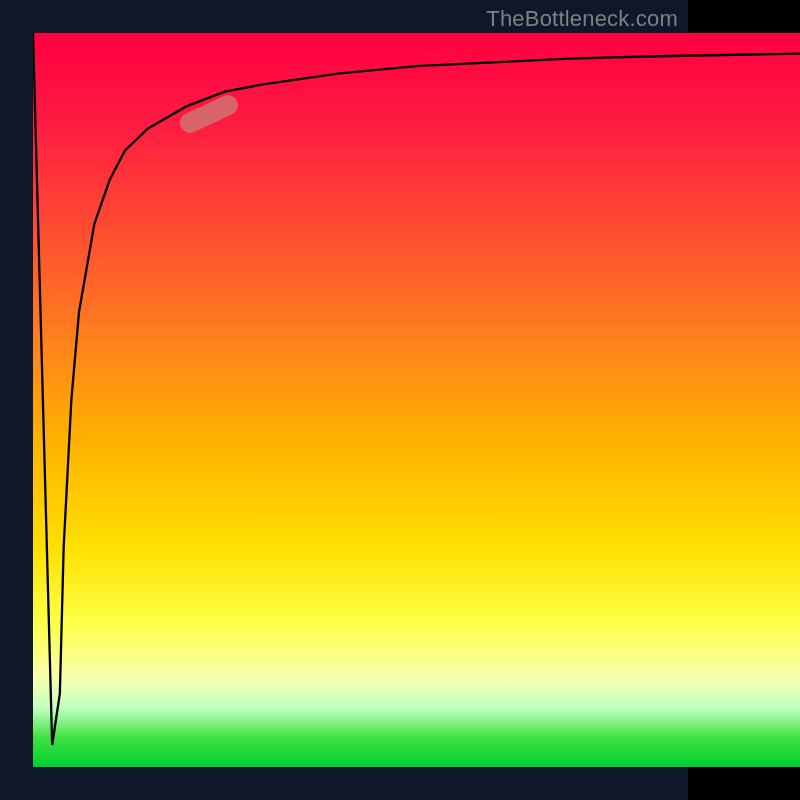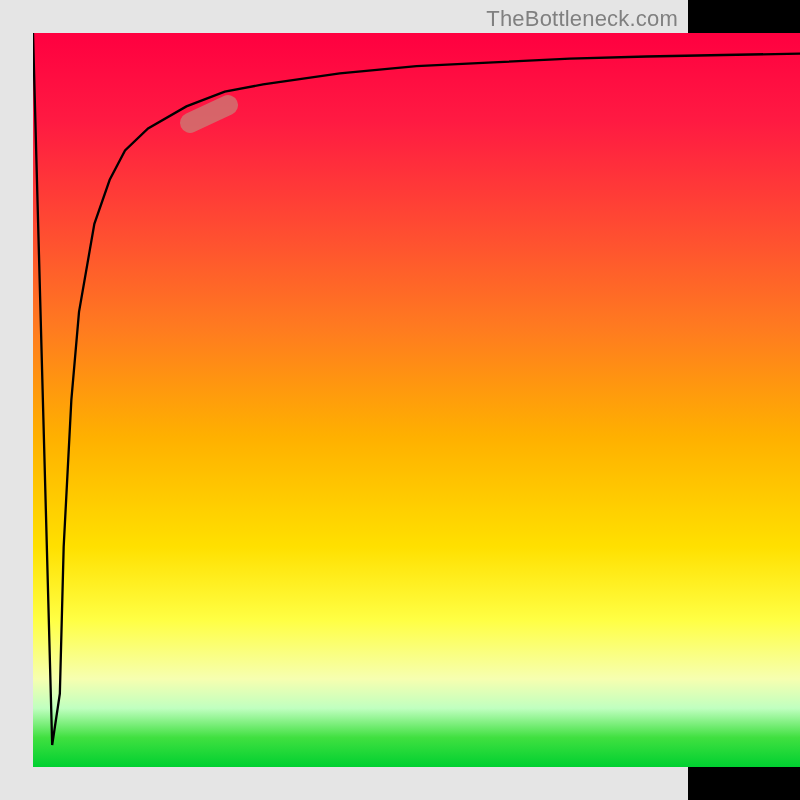--- a/index.html
+++ b/index.html
@@ -8,21 +8,21 @@
     width: 800px;
     height: 800px;
     overflow: hidden;
     font-family: Arial, Helvetica, sans-serif;
     background: #000;
   }
   .chart-container {
     position: relative;
     width: 688px;
     height: 800px;
-    background: #e5e5e5;
+    background: #0f172a;
   }
   .plot-area {
     position: absolute;
     left: 33px;
     top: 33px;
     width: 767px;
     height: 734px;
     overflow: hidden;
   }
   .gradient-bg {

